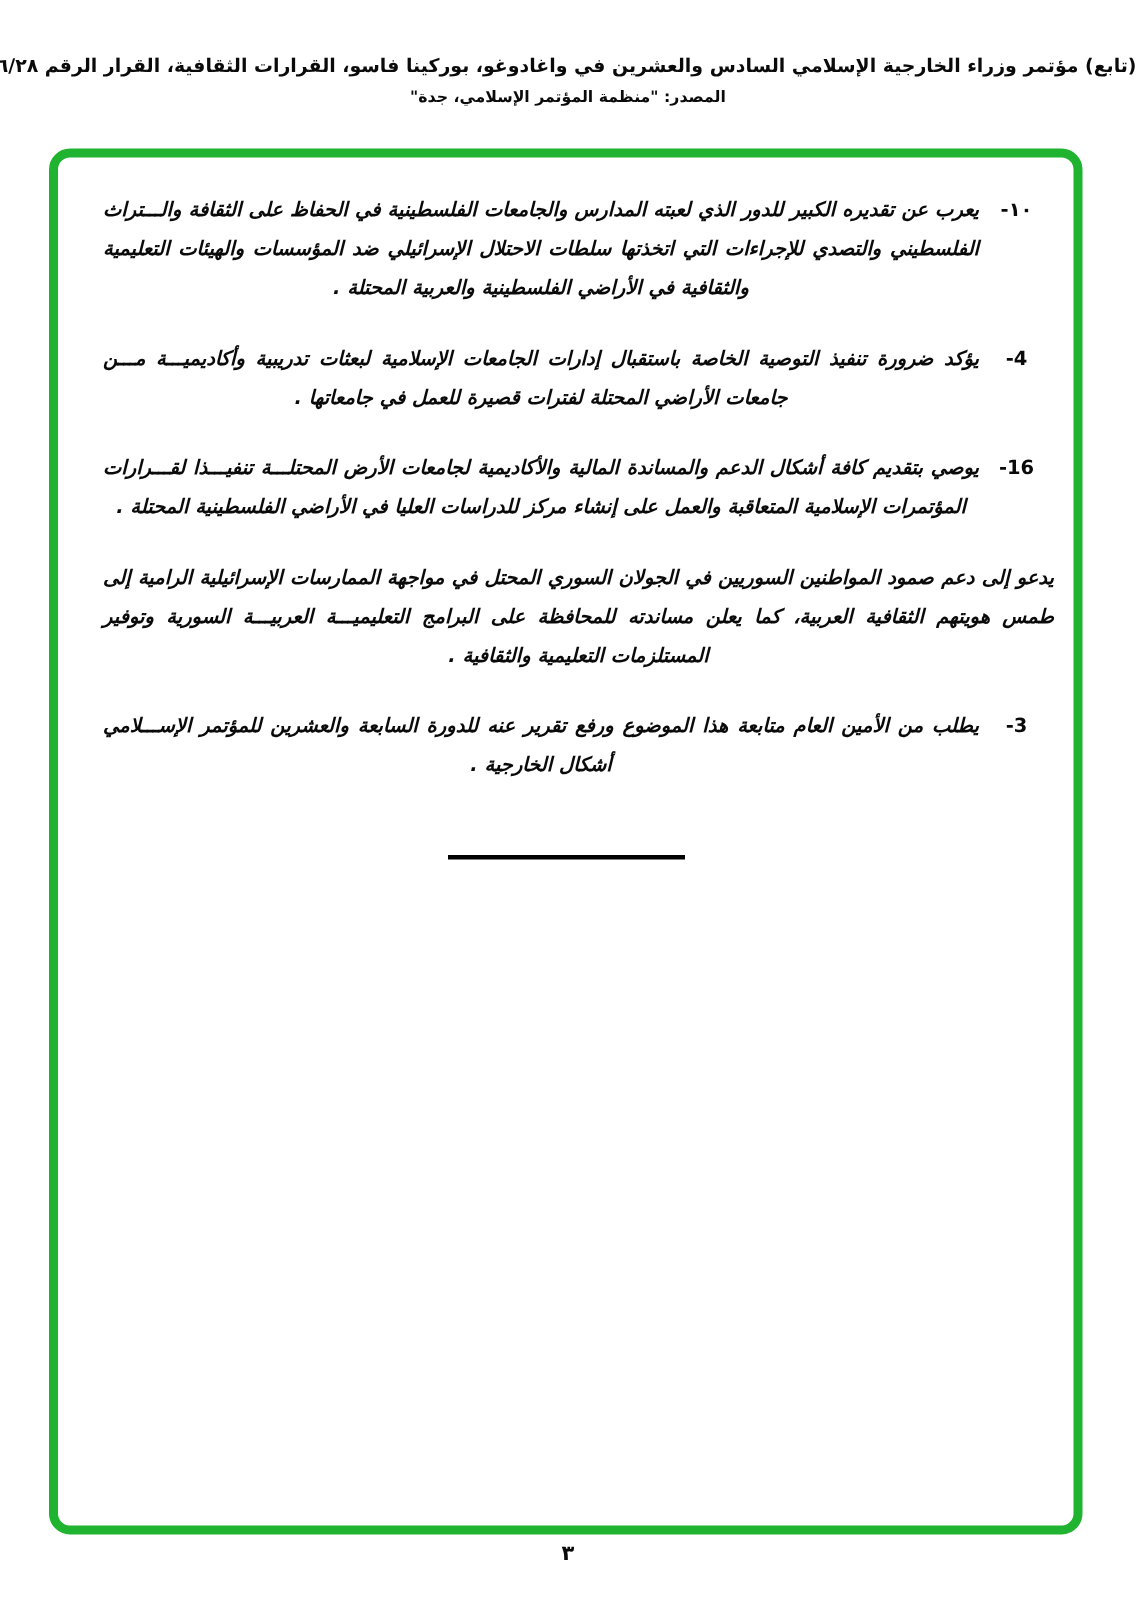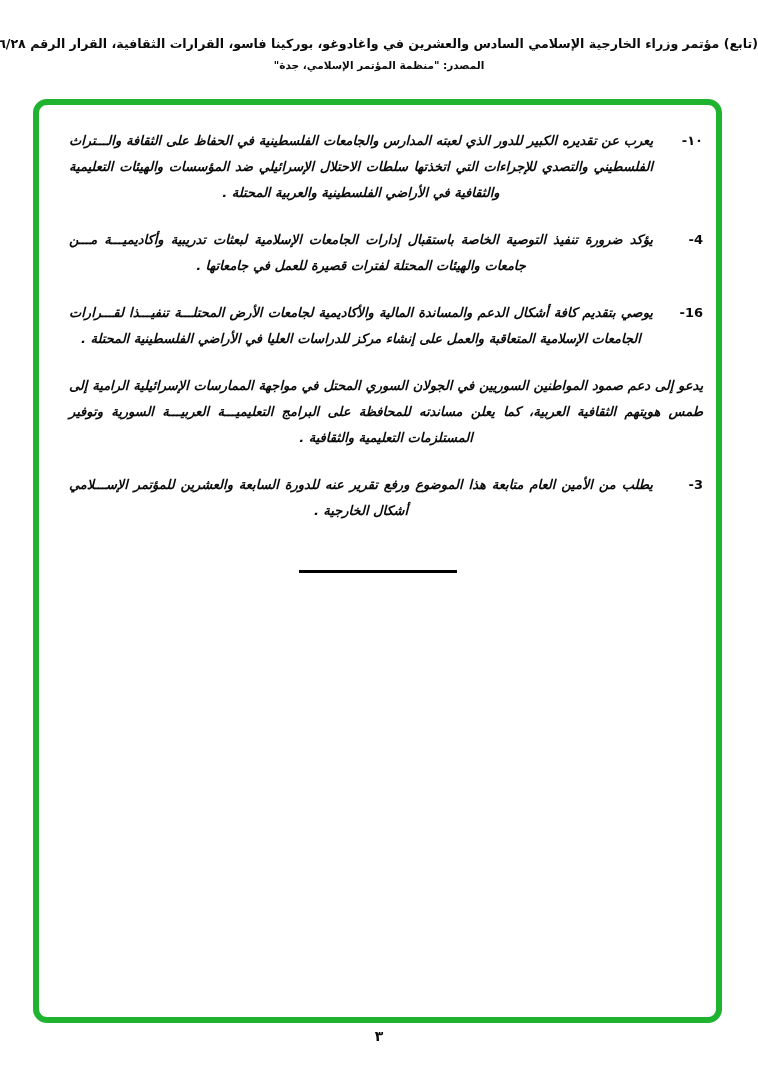--- a/index.html
+++ b/index.html
@@ -49,21 +49,21 @@
     padding: 23px 13px 0 30px;
   }
   .item {
     display: flex;
     margin-bottom: 21px;
     font-size: 13px;
     line-height: 26px;
   }
   .item-number {
     flex: 0 0 50px;
-    text-align: right;
+    text-align: center;
   }
   .item-text {
     flex: 1;
     text-align: justify;
     text-align-last: center;
     font-style: italic;
   }
   .divider {
     width: 158px;
     height: 0;
@@ -91,26 +91,26 @@
 
   <div class="content-frame" style="border-color: rgb(31, 179, 47);">
     <div class="items">
   <div class="item">
     <div class="item-number">١٠-</div>
     <div class="item-text">يعرب عن تقديره الكبير للدور الذي لعبته المدارس والجامعات الفلسطينية في الحفاظ على الثقافة والـــتراث الفلسطيني والتصدي للإجراءات التي اتخذتها سلطات الاحتلال الإسرائيلي ضد المؤسسات والهيئات التعليمية والثقافية في الأراضي الفلسطينية والعربية المحتلة .</div>
   </div>
 
   <div class="item">
     <div class="item-number">4-</div>
-    <div class="item-text">يؤكد ضرورة تنفيذ التوصية الخاصة باستقبال إدارات الجامعات الإسلامية لبعثات تدريبية وأكاديميـــة مـــن جامعات والهيئات المحتلة لفترات قصيرة للعمل في جامعاتها .</div>
+    <div class="item-text">يؤكد ضرورة تنفيذ التوصية الخاصة باستقبال إدارات الجامعات الإسلامية لبعثات تدريبية وأكاديميـــة مـــن جامعات الأراضي المحتلة لفترات قصيرة للعمل في جامعاتها .</div>
   </div>
 
   <div class="item">
     <div class="item-number">16-</div>
-    <div class="item-text">يوصي بتقديم كافة أشكال الدعم والمساندة المالية والأكاديمية لجامعات الأرض المحتلـــة تنفيـــذا لقـــرارات الجامعات الإسلامية المتعاقبة والعمل على إنشاء مركز للدراسات العليا في الأراضي الفلسطينية المحتلة .</div>
+    <div class="item-text">يوصي بتقديم كافة أشكال الدعم والمساندة المالية والأكاديمية لجامعات الأرض المحتلـــة تنفيـــذا لقـــرارات المؤتمرات الإسلامية المتعاقبة والعمل على إنشاء مركز للدراسات العليا في الأراضي الفلسطينية المحتلة .</div>
   </div>
 
   <div class="item">
     <div class="item-text">يدعو إلى دعم صمود المواطنين السوريين في الجولان السوري المحتل في مواجهة الممارسات الإسرائيلية الرامية إلى طمس هويتهم الثقافية العربية، كما يعلن مساندته للمحافظة على البرامج التعليميـــة العربيـــة السورية وتوفير المستلزمات التعليمية والثقافية .</div>
   </div>
 
   <div class="item">
     <div class="item-number">3-</div>
     <div class="item-text">يطلب من الأمين العام متابعة هذا الموضوع ورفع تقرير عنه للدورة السابعة والعشرين للمؤتمر الإســـلامي أشكال الخارجية .</div>
   </div>

